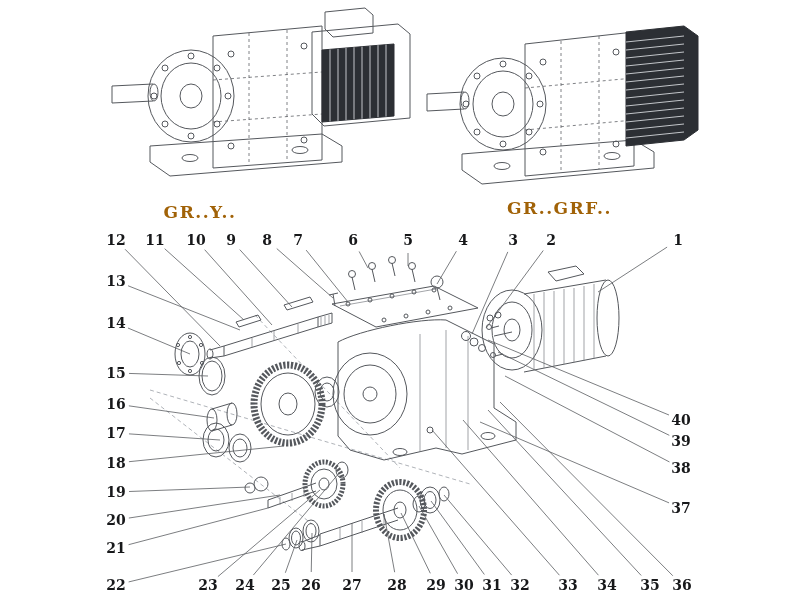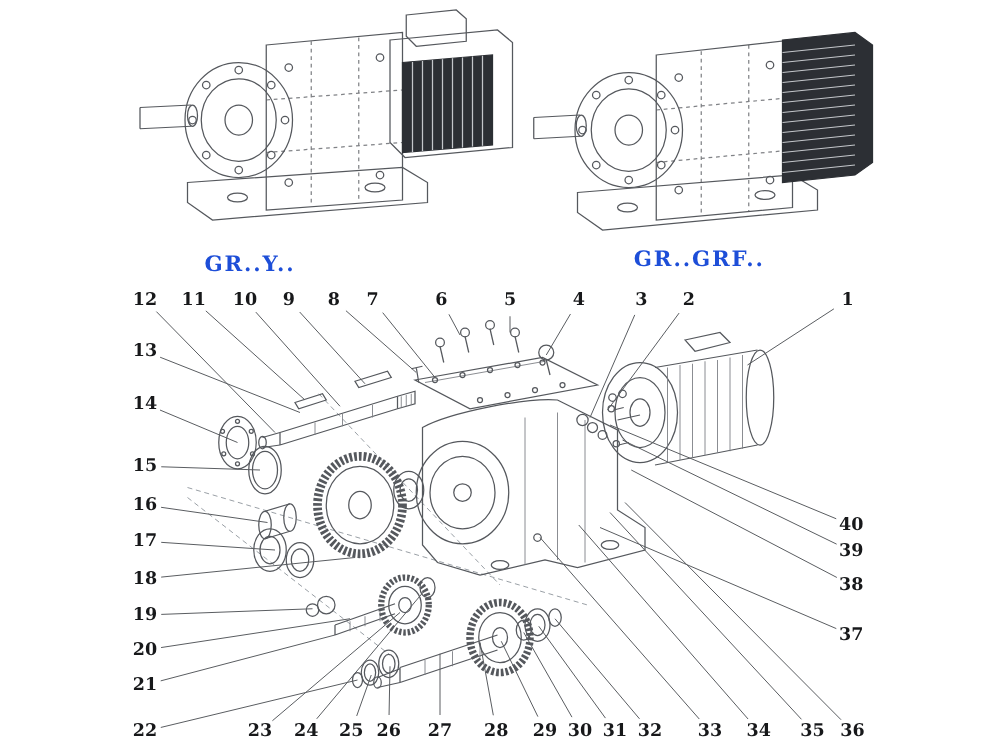--- a/index.html
+++ b/index.html
@@ -1,19 +1,19 @@
 <!DOCTYPE html>
 <html><head>
 <meta charset="utf-8">
 <style>
   html,body{margin:0;padding:0;background:#fff;}
   #stage{position:relative;width:800px;height:600px;background:#ffffff;overflow:hidden;
          font-family:"DejaVu Serif","Liberation Serif",serif;}
   svg{position:absolute;left:0;top:0;}
-  .model-label{position:absolute;font-weight:bold;font-size:17px;letter-spacing:1.5px;color:#1d4ed8;
+  .model-label{position:absolute;font-weight:bold;font-size:17px;letter-spacing:1.5px;color:#a16207;
                text-align:center;}
   #label-left{left:150px;top:202px;width:100px;}
   #label-right{left:502px;top:198px;width:115px;}
   .callout-num{font-family:"DejaVu Serif","Liberation Serif",serif;font-size:14px;font-weight:700;
                fill:#17181a;}
   .leader{stroke:#5a5d61;stroke-width:0.8;}
   .art{stroke:#55585d;fill:none;stroke-width:1;}
   .art-thin{stroke:#7a7d82;fill:none;stroke-width:0.7;}
   .dash{stroke-dasharray:3,3;opacity:0.75;}
   .guides{stroke:#9aa0a6;stroke-width:0.8;stroke-dasharray:4,3;fill:none;}

